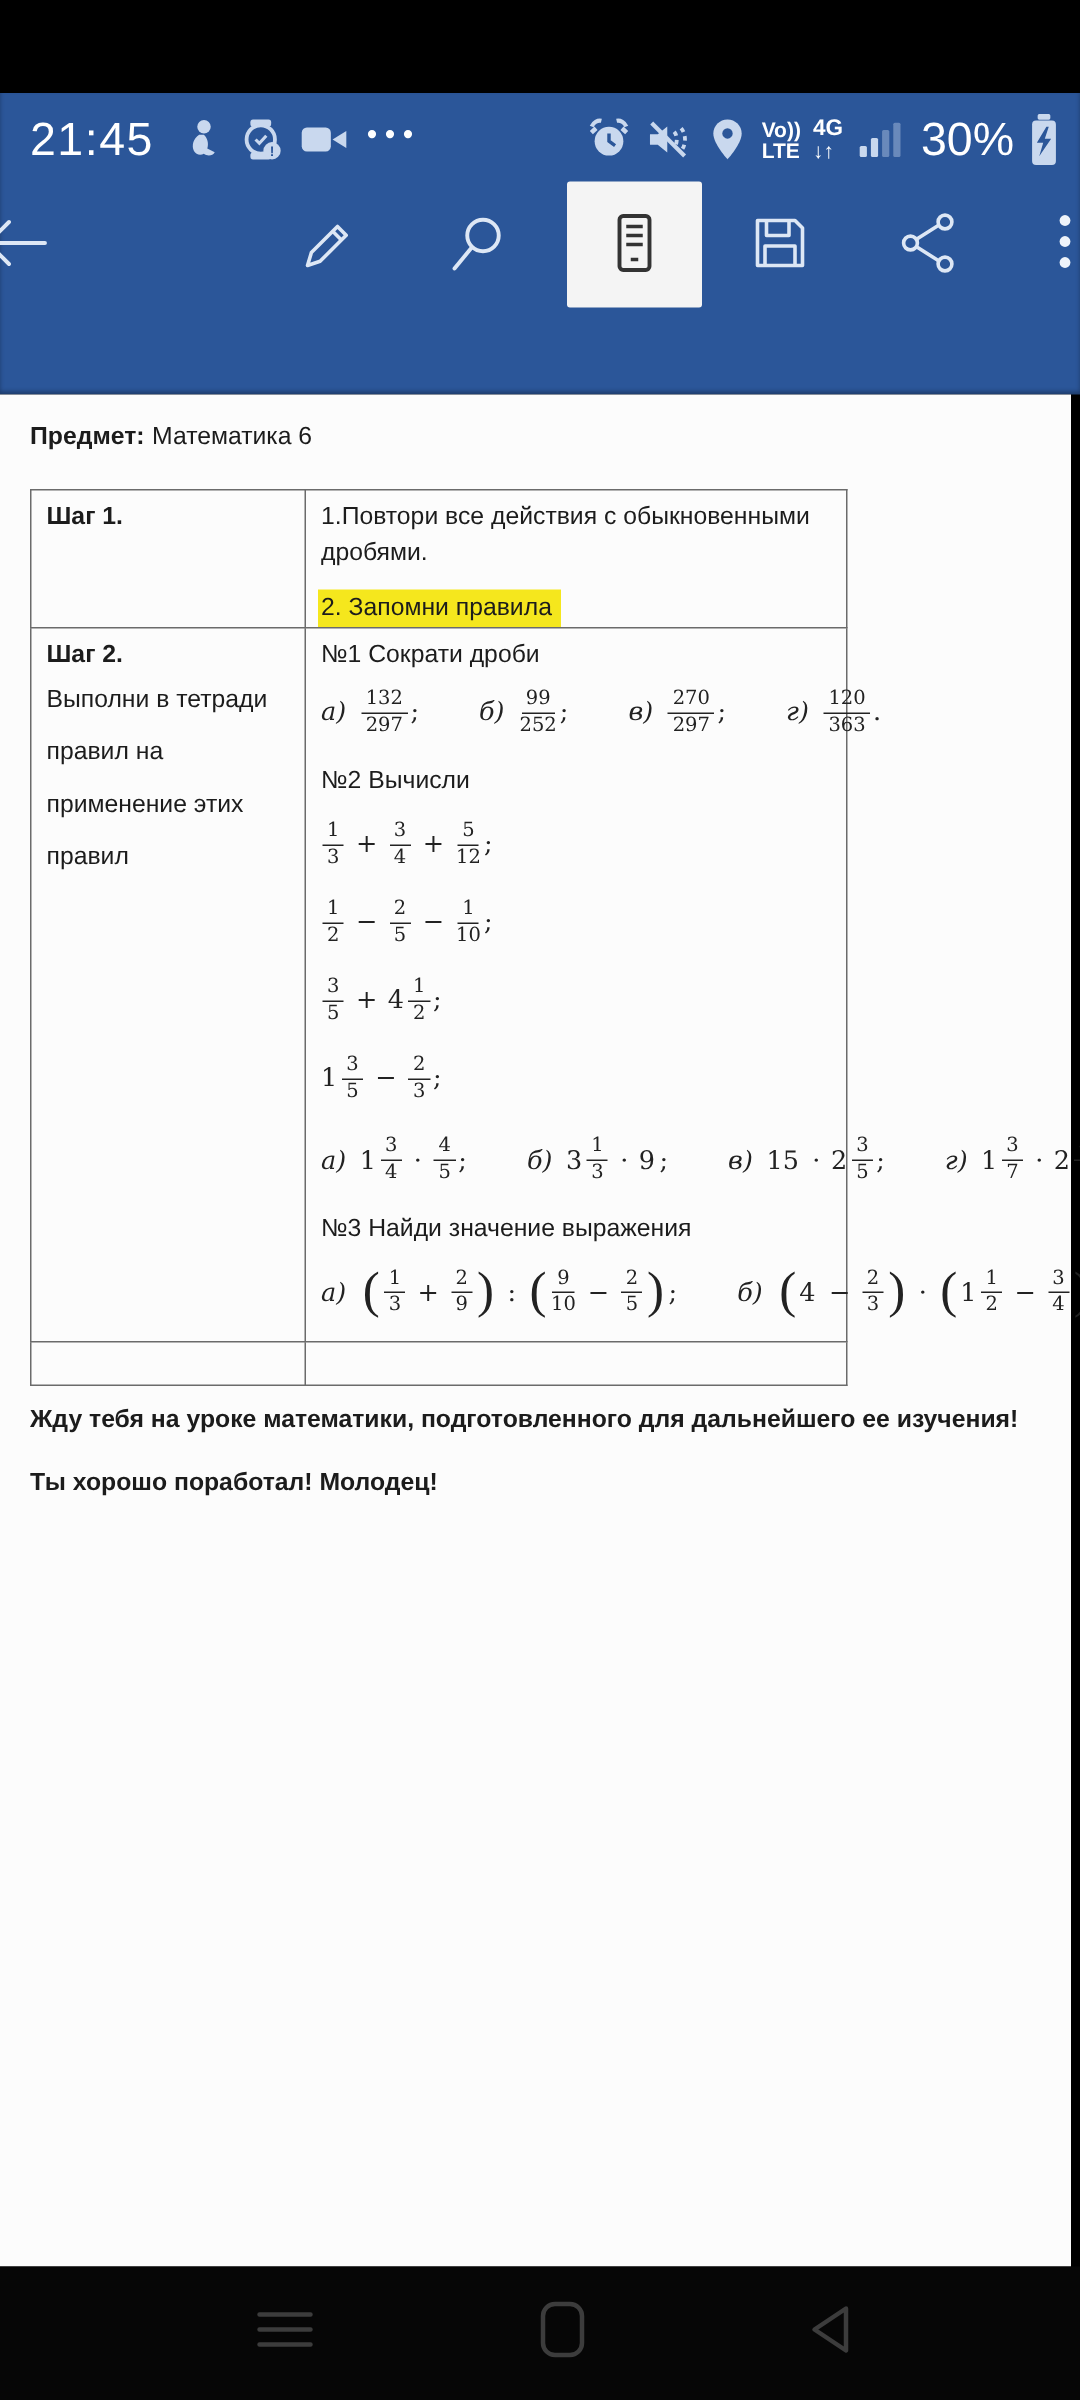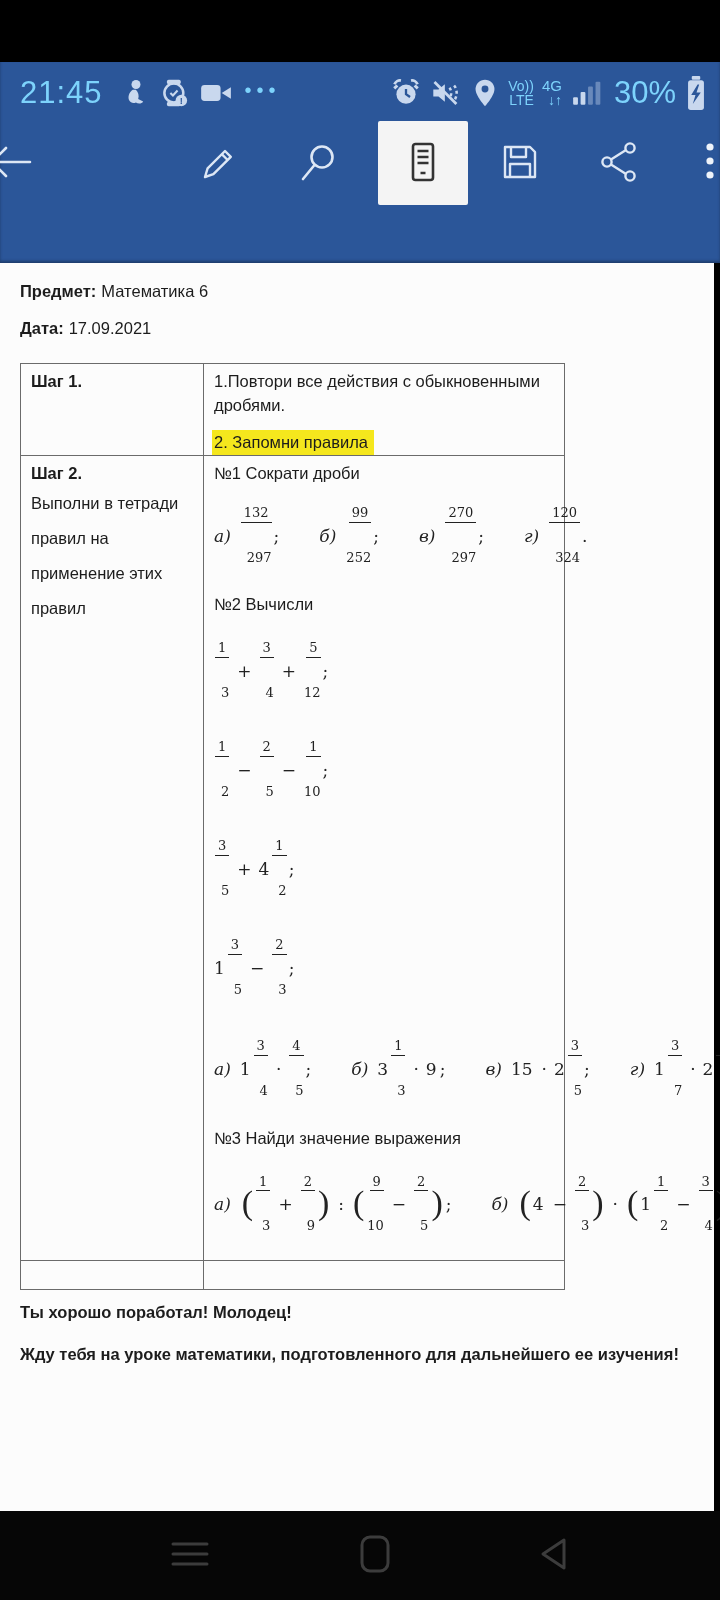--- a/index.html
+++ b/index.html
@@ -2,27 +2,27 @@
 <html><head>
 <meta charset="utf-8">
 <style>
   html,body{margin:0;padding:0;background:#000;}
   .screen{position:relative;width:720px;height:1600px;background:#000;overflow:hidden;
           font-family:"Liberation Sans",sans-serif;}
 
   
   .header{position:absolute;top:62px;left:0;width:720px;height:201px;background:#2b5699;
           box-shadow:inset 0 -2px 3px rgba(0,0,0,.3);}
-  .status-bar{display:flex;align-items:center;height:62px;padding:0 8px;color:#7dd3fc;}
+  .status-bar{display:flex;align-items:center;height:62px;padding:0 8px;color:#ffffff;}
   .time{font-size:31px;letter-spacing:1px;margin:0 14px 0 12px;}
   .sb-ic{display:flex;align-items:center;margin:0 5px;}
   .sb-dots{font-size:20px;letter-spacing:5px;margin:0 8px;position:relative;top:-3px;}
   .sb-right{margin-left:auto;display:flex;align-items:center;}
-  .stack{display:flex;flex-direction:column;align-items:flex-end;line-height:14px;
-         font-size:14px;font-weight:normal;margin:0 4px;}
+  .stack{display:flex;flex-direction:column;align-items:flex-start;line-height:14px;
+         font-size:14px;font-weight:bold;margin:0 4px;}
   .stack .b{font-size:15px;}
   .pct{font-size:31px;margin:0 4px 0 6px;}
 
   .filename{height:52px;line-height:50px;text-align:center;color:#dbe4f1;font-size:29px;
             white-space:nowrap;overflow:hidden;}
 
   .toolbar{position:relative;height:87px;}
   .tb{position:absolute;top:16px;width:48px;height:48px;display:flex;align-items:center;
       justify-content:center;}
   .tb-selected-bg{position:absolute;left:378px;top:-3px;width:90px;height:84px;
@@ -53,22 +53,22 @@
   .hl{display:inline-block;background:#f5e71d;padding:1px 6px 2px 2px;margin:13px 0 0 8px;
       line-height:22px;}
   .cell-label{margin:6px 0 0 10px;line-height:22px;}
   .empty-row td{height:28px;}
 
   
   .mrow{display:flex;align-items:center;margin:12px 0 0 10px;
         font-family:"DejaVu Serif",serif;font-size:17px;color:#222;}
   .mrow.first{margin-top:8px;}
   .mrow.last{margin-bottom:12px;}
-  .frac{display:inline-flex;flex-direction:column;align-items:flex-end;font-size:13px;
-        line-height:1.12;margin:14px 1px;gap:27px;}
+  .frac{display:inline-flex;flex-direction:column;align-items:center;font-size:13px;
+        line-height:1.12;margin:4px 1px;}
   .frac .num{padding:0 3px 1px;border-bottom:1.4px solid #222;}
   .frac .den{padding-top:1px;}
   .op{margin:0 7px;}
   .int{margin-right:2px;}
   .lbl{font-style:italic;margin-right:9px;}
   .end{margin-left:1px;}
   .paren{font-family:"Liberation Serif",serif;font-size:34px;font-weight:400;
          line-height:36px;margin:0 2px;position:relative;top:-1px;}
   .gap{width:40px;flex:none;}
 
@@ -226,21 +226,20 @@
               <circle cx="5" cy="33" r="3.6"></circle>
             </svg>
         </span>
       </div>
     </div>
   </div>
 
   <div class="doc">
 
     <p class="meta"><b>Предмет:</b><span>Математика 6</span></p>
-    <p class="meta"><b>Дата:</b><span>17.09.2021</span></p>
 
     <table class="hw">
       <tbody>
           <tr>
         <td class="c1">
               <div class="c1-pad step">Шаг 1.</div>
             </td>
         <td>
           <div class="r1-line">1.Повтори все действия с обыкновенными дробями.</div>
           <div><span class="hl">2. Запомни правила</span></div>
@@ -276,21 +275,21 @@
                 <span class="lbl">в)</span>
                 <span class="frac">
                   <span class="num">270</span>
                   <span class="den">297</span>
                 </span>
                 <span class="end">;</span>
                 <span class="gap"></span>
                 <span class="lbl">г)</span>
                 <span class="frac">
                   <span class="num">120</span>
-                  <span class="den">324</span>
+                  <span class="den">363</span>
                 </span>
                 <span class="end">.</span>
               </div>
 
           <div class="cell-label" style="margin-top:14px;">№2 Вычисли</div>
           <div class="mrow">
                 <span class="frac">
                   <span class="num">1</span>
                   <span class="den">3</span>
                 </span>
@@ -450,22 +449,22 @@
               </div>
         </td>
       </tr>
       <tr class="empty-row">
         <td class="c1"></td>
         <td></td>
       </tr>
     </tbody>
       </table>
 
+    <p class="closing">Жду тебя на уроке математики, подготовленного для дальнейшего ее изучения!</p>
     <p class="closing">Ты хорошо поработал! Молодец!</p>
-    <p class="closing">Жду тебя на уроке математики, подготовленного для дальнейшего ее изучения!</p>
   </div>
 
   <div class="navbar">
     <div class="nav-btn nav-recents">
       <span>
         <svg width="38" height="26" viewBox="0 0 38 26" stroke="#3c3c3c" stroke-width="3" stroke-linecap="round">
             <path d="M2 3h34M2 13h34M2 23h34"></path>
           </svg>
       </span>
     </div>

